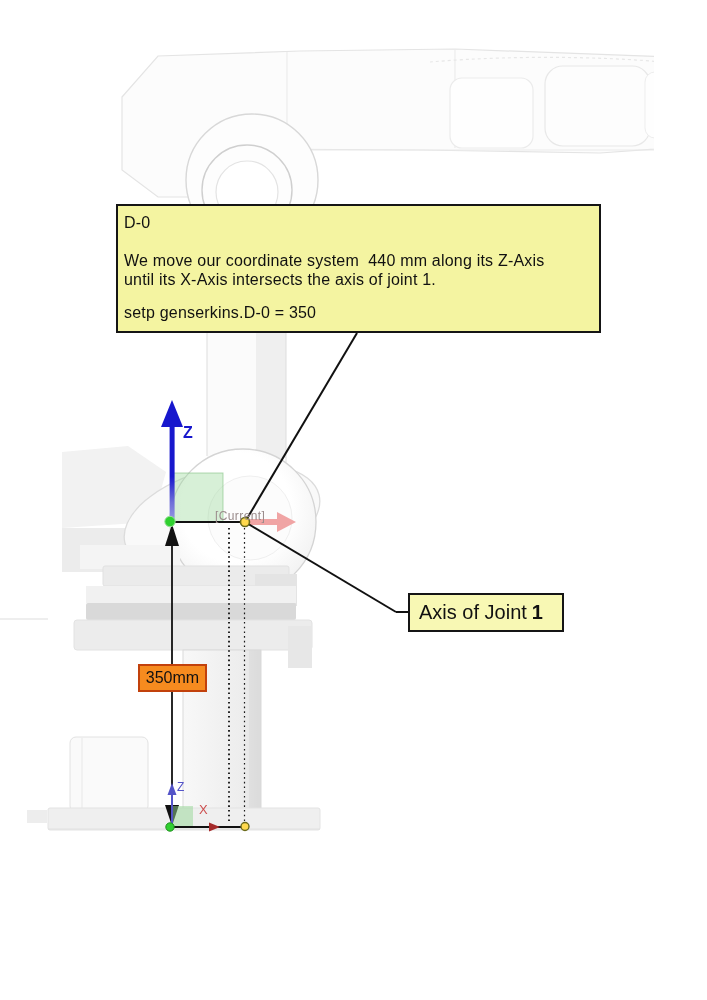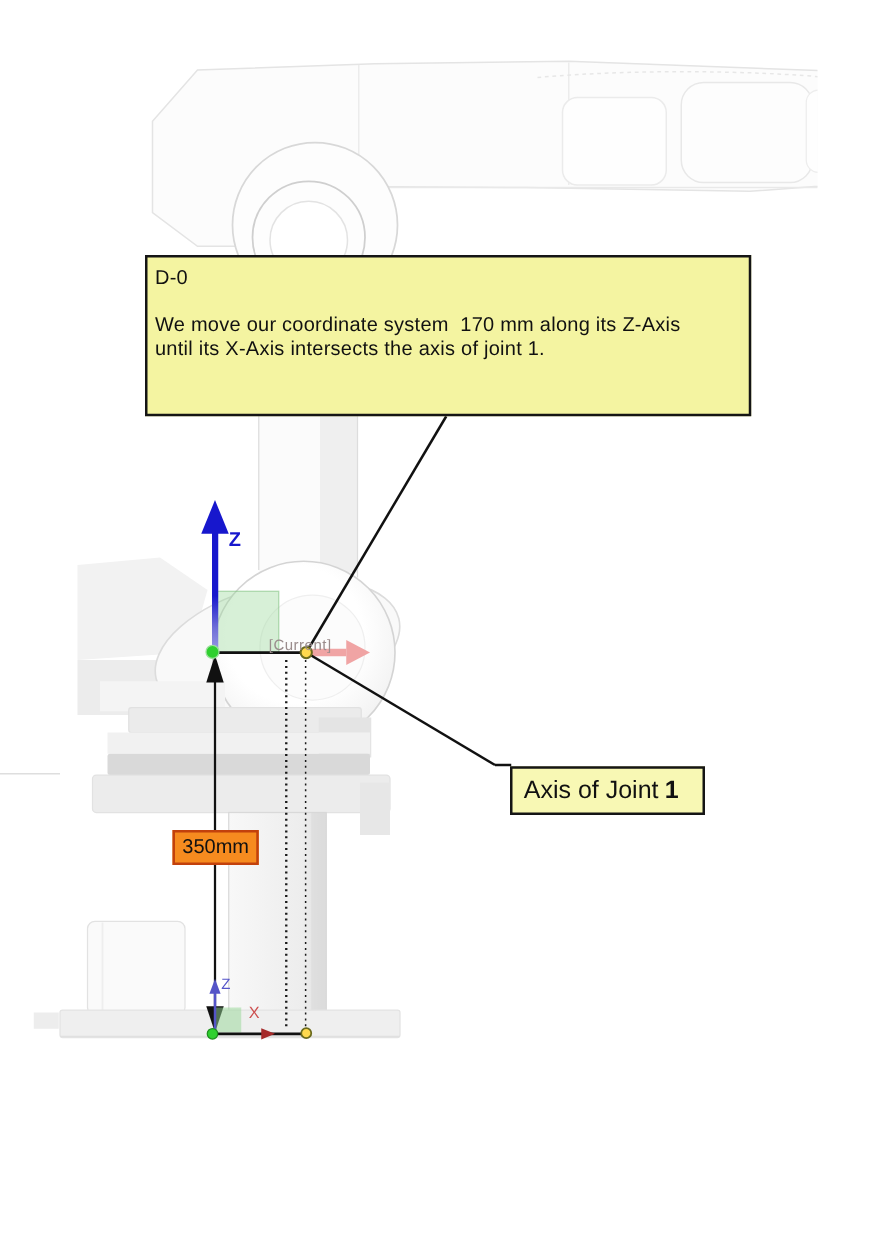--- a/index.html
+++ b/index.html
@@ -175,25 +175,26 @@
       <polygon points="172,783 167.5,795 176.5,795" fill="#5454c8"></polygon>
       <line x1="170" y1="827" x2="246" y2="827" stroke="#111111" stroke-width="2.2"></line>
       <polygon points="220,827 209,822.5 209,831.5" fill="#a52a2a"></polygon>
       <circle cx="170" cy="827" r="4.2" fill="#2fd02f" stroke="#1f8f1f" stroke-width="1"></circle>
       <circle cx="245" cy="826.5" r="4" fill="#ffd94d" stroke="#6a6a1c" stroke-width="1.4"></circle>
     </g>
   </svg>
 
   <div class="overlay note" style="background-color: rgb(244, 244, 161);">
     <p class="note-title">D-0</p>
-    <p class="note-body">We move our coordinate system  170 mm along its Z-Axis
+    <p class="note-body">We move our coordinate system  440 mm along its Z-Axis
 until its X-Axis intersects the axis of joint 1.</p>
+    <p class="note-code">setp genserkins.D-0 = 350</p>
   </div>
 
-  <div class="overlay axis-callout" style="background-color: rgb(248, 248, 180); margin-top: 20px;">
+  <div class="overlay axis-callout" style="background-color: rgb(248, 248, 180);">
     <span>Axis of Joint</span><span class="num">1</span>
   </div>
 
   <div class="overlay dim-label" style="background-color: rgb(246, 139, 31);">350mm</div>
 
   <div class="overlay current-label" style="color: rgb(154, 140, 140); padding-left: 20px;">[Current]</div>
 
   <div class="overlay z-big" style="color: rgb(23, 23, 205);">Z</div>
 
   <div class="overlay z-small" style="color: rgb(84, 84, 200);">Z</div>

